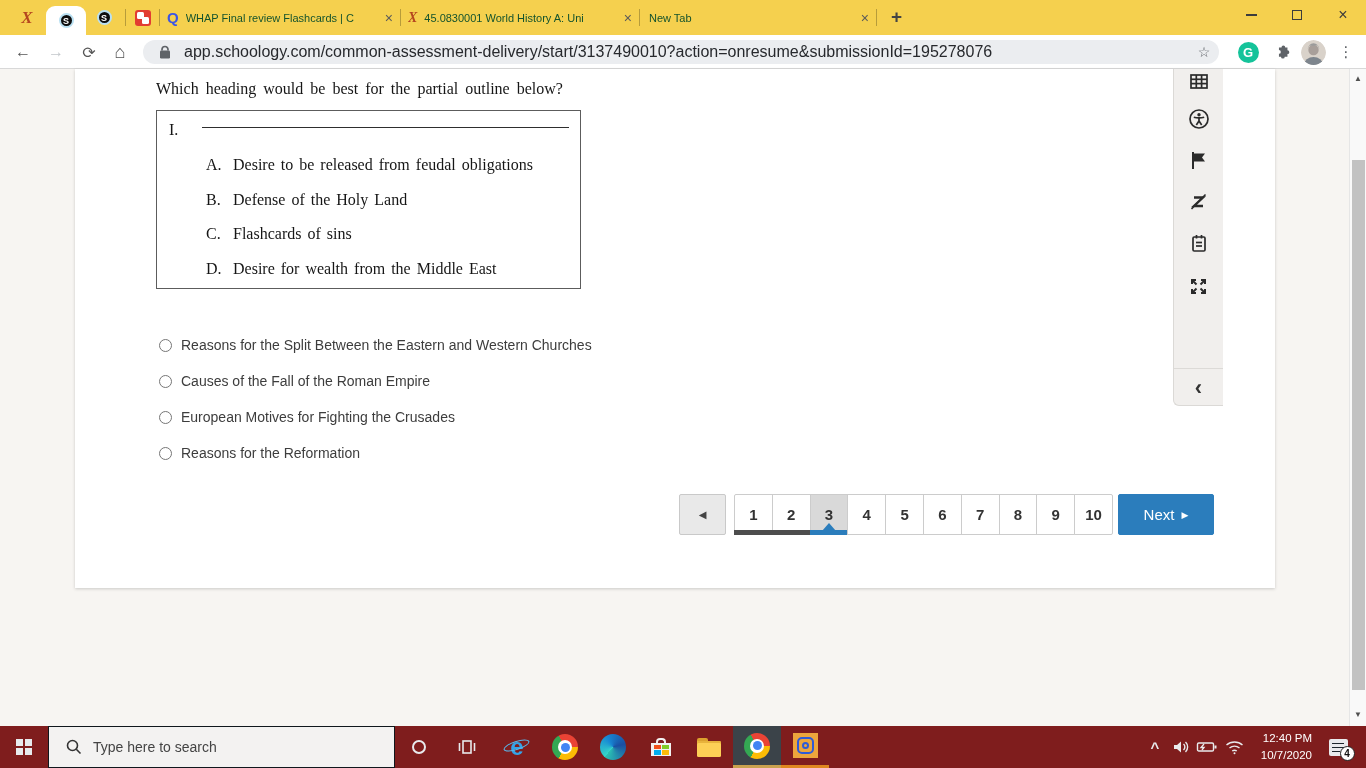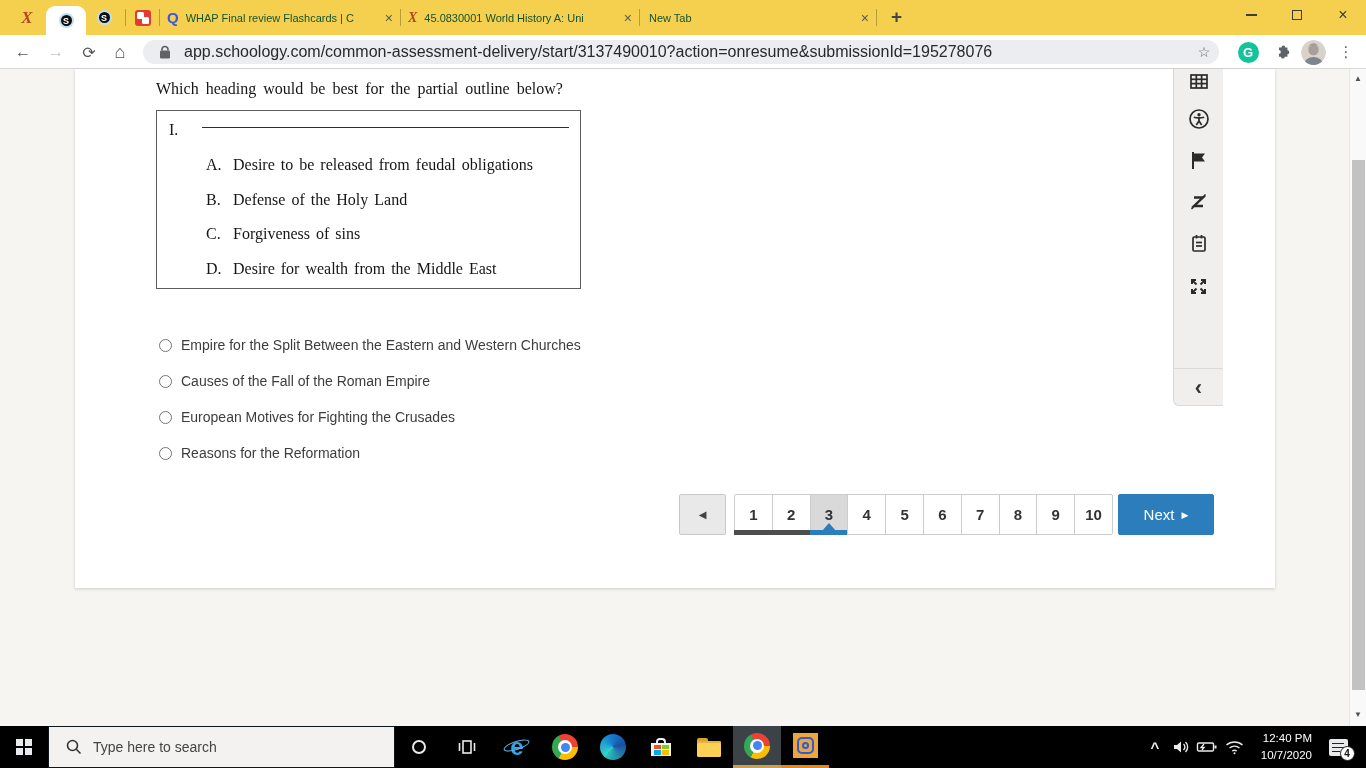--- a/index.html
+++ b/index.html
@@ -74,21 +74,21 @@
   .tbtn svg { stroke:#2b2b2b; fill:none; stroke-width:1.7; }
   .tdiv { position:absolute; left:0; right:0; top:299px; height:1px; background:#dcdad7; }
   .collapse { position:absolute; left:0; right:0; top:303px; height:32px; display:flex; align-items:center; justify-content:center; font-size:22px; font-weight:bold; color:#333; cursor:pointer; }
 
   
   .sbar { position:absolute; right:0; top:0; width:17px; height:657px; background:#f9f9f9; border-left:1px solid #e6e6e6; }
   .sarrow { position:absolute; left:0; width:100%; text-align:center; font-size:8px; color:#505050; cursor:pointer; }
   .sthumb { position:absolute; left:2px; width:13px; top:91px; height:530px; background:#c2c2c2; border-radius:0; cursor:grab; }
 
   
-  .taskbar { position:absolute; left:0; bottom:0; width:100%; height:42px; background:#000000; display:block; }
+  .taskbar { position:absolute; left:0; bottom:0; width:100%; height:42px; background:#7f1d1d; display:block; }
   .tslot { position:absolute; top:0; height:42px; display:flex; align-items:center; justify-content:center; cursor:pointer; }
   .winlogo { display:grid; grid-template-columns:7px 7px; grid-template-rows:7px 7px; gap:1.5px; }
   .winlogo i { background:#e8eaed; }
   .tsearch { position:absolute; left:48px; top:0; width:347px; height:42px; background:#f3f2f1; border:1px solid #10171c; display:flex; align-items:center; }
   .tsearch svg { margin-left:17px; flex:0 0 auto; }
   .tsearch input { border:none; outline:none; background:transparent; font-size:14px; color:#222; margin-left:11px; width:250px; font-family:inherit; }
   .tsearch input::placeholder { color:#444; }
   .ring { width:14px; height:14px; border:2px solid #e8eaed; border-radius:50%; }
   .chromeball { width:26px; height:26px; border-radius:50%; background:conic-gradient(from -30deg,#ea4335 0 120deg,#fbbc05 120deg 240deg,#34a853 240deg 360deg); position:relative; }
   .chromeball::before { content:""; position:absolute; left:6px; top:6px; width:14px; height:14px; border-radius:50%; background:#fff; }
@@ -225,31 +225,31 @@
         <div class="oitem serif" style="top:45px;">
           <span class="oletter">A.</span>
           <span>Desire to be released from feudal obligations</span>
         </div>
         <div class="oitem serif" style="top:80px;">
           <span class="oletter">B.</span>
           <span>Defense of the Holy Land</span>
         </div>
         <div class="oitem serif" style="top:114px;">
           <span class="oletter">C.</span>
-          <span>Forgiveness of sins</span>
+          <span>Flashcards of sins</span>
         </div>
         <div class="oitem serif" style="top:149px;">
           <span class="oletter">D.</span>
           <span>Desire for wealth from the Middle East</span>
         </div>
       </div>
 
       <div class="choice" style="top:266px;">
         <span class="radio"></span>
-        <span class="clabel">Empire for the Split Between the Eastern and Western Churches</span>
+        <span class="clabel">Reasons for the Split Between the Eastern and Western Churches</span>
       </div>
       <div class="choice" style="top:338px;">
         <span class="radio"></span>
         <span class="clabel">European Motives for Fighting the Crusades</span>
       </div>
       <div class="choice" style="top:302px;">
         <span class="radio"></span>
         <span class="clabel">Causes of the Fall of the Roman Empire</span>
       </div>
       <div class="choice" style="top:374px;">

